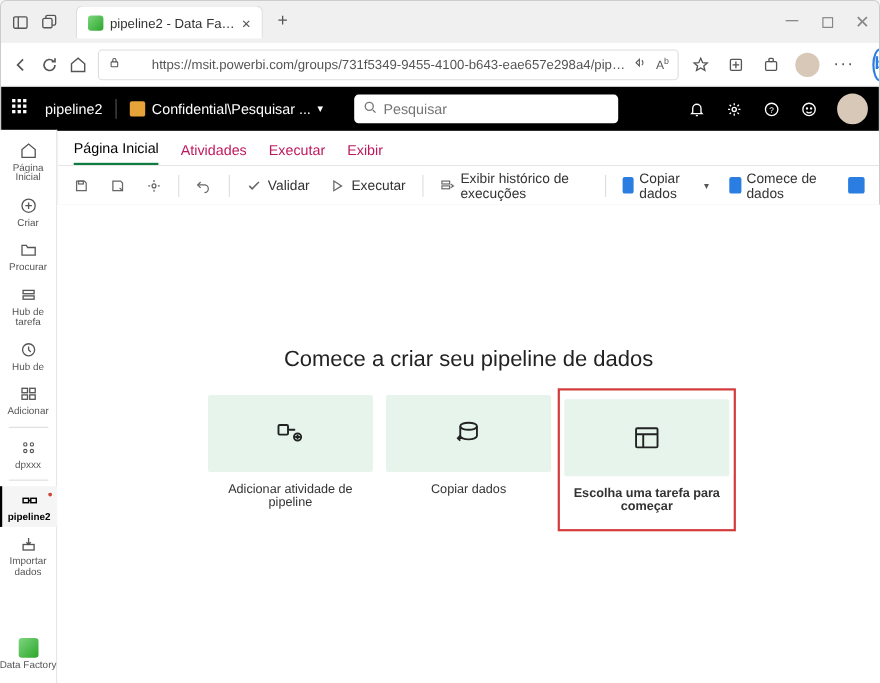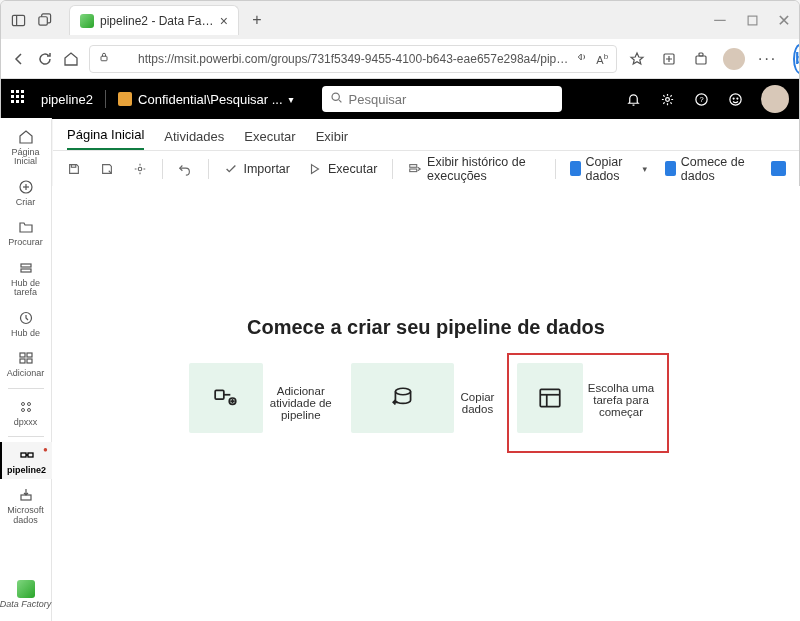--- a/index.html
+++ b/index.html
@@ -34,48 +34,48 @@
   .sensitivity { display:flex; align-items:center; gap:6px; font-size:13px; }
   .sensitivity .shield { width:14px; height:14px; background:#e8a23a; border-radius:2px; position:relative; }
   .sensitivity .chev { font-size:10px; }
   .searchbox { flex:0 0 240px; margin-left:16px; height:26px; background:#fff; border-radius:4px; display:flex; align-items:center; padding:0 8px; gap:6px; color:#777; font-size:12px; }
   .hdr-right { margin-left:auto; display:flex; align-items:center; gap:18px; color:#fff; }
   .hdr-right .ic { width:16px; height:16px; display:flex; align-items:center; justify-content:center; }
   .avatar-lg { width:28px; height:28px; border-radius:50%; background:#d8c8b8; }
 
   
   .ribtabs { height:32px; background:#fff; display:flex; align-items:flex-end; padding:0 14px; gap:20px; border-bottom:1px solid #e5e5e5; margin-left:52px; }
-  .ribtab { font-size:13px; color:#404040; padding:6px 0; }
+  .ribtab { font-size:13px; color:#be185d; padding:6px 0; }
   .ribtab.active { border-bottom:2px solid #107c41; color:#000; font-weight:500; }
   .toolbar { height:36px; background:#fff; display:flex; align-items:center; padding:0 8px; gap:8px; border-bottom:1px solid #e5e5e5; font-size:12.5px; color:#333; margin-left:52px; overflow:hidden; }
   .tbtn { display:flex; align-items:center; gap:5px; padding:3px 5px; }
   .tbtn .ic { width:15px; height:15px; display:flex; align-items:center; justify-content:center; color:#666; }
   .tsep { width:1px; height:20px; background:#ddd; margin:0 2px; }
   .tbtn.blue .ic2 { width:15px; height:15px; background:#2a7de1; border-radius:2px; }
   .chev2 { font-size:9px; color:#555; margin-left:2px; }
 
   
   .leftRail { position:absolute; top:118px; left:0; bottom:0; width:52px; background:#fff; border-right:1px solid #e5e5e5; display:flex; flex-direction:column; align-items:center; padding-top:6px; gap:3px; }
   .railitem { width:52px; display:flex; flex-direction:column; align-items:center; gap:2px; padding:4px 0; font-size:9px; color:#555; text-align:center; line-height:1.05; }
   .railitem .ric { width:18px; height:18px; display:flex; align-items:center; justify-content:center; color:#555; }
   .railitem.active { border-left:2px solid #000; background:#f5f5f5; font-weight:600; color:#000; padding-left:0; width:52px; }
   .railitem.active .ric { color:#000; }
   .rail-hr { width:36px; height:1px; background:#ddd; margin:2px 0; }
-  .rail-footer { margin-top:auto; margin-bottom:8px;font-style:italic; }
+  .rail-footer { margin-top:auto; margin-bottom:8px; }
   .df-icon { width:18px; height:18px; background:linear-gradient(135deg,#7fd67f,#2aa52a); border-radius:3px; }
 
   
   .canvas { position:absolute; left:52px; right:0; top:186px; bottom:0; background:#fff; display:flex; flex-direction:column; align-items:center; }
-  .canvas h2 { font-size:20px; font-weight:700; color:#222; margin-top:130px; margin-bottom:20px; }
+  .canvas h2 { font-size:20px; font-weight:400; color:#222; margin-top:130px; margin-bottom:20px; }
   .cards { display:flex; gap:12px; }
-  .card { width:150px; display:flex; flex-direction:row; align-items:center; font-size:11.5px; color:#333; text-align:center; }
+  .card { width:150px; display:flex; flex-direction:column; align-items:center; font-size:11.5px; color:#333; text-align:center; }
   .card .box { width:150px; height:70px; background:#e6f4ec; border-radius:2px; display:flex; align-items:center; justify-content:center; margin-bottom:10px; }
   .card.hl .box { outline:2px solid #d43a3a; outline-offset:-1px; }
   .card.hl { outline:2px solid #d43a3a; outline-offset:4px; padding:4px; width:150px; }
-  .card.hl .lbl { padding-bottom:6px; }
+  .card.hl .lbl { padding-bottom:6px;font-weight:bold; }
   .cic { width:26px; height:26px; color:#222; }
 </style>
 </head>
 <body>
 
 <div class="titlebar">
   <div class="tb-icon">
     <svg width="15" height="15" viewBox="0 0 16 16" fill="none" stroke="currentColor" stroke-width="1.3">
         <rect x="1.5" y="2.5" width="13" height="11" rx="1.5"></rect>
         <line x1="6" y1="2.5" x2="6" y2="13.5"></line>
@@ -297,21 +297,21 @@
     <span>pipeline2</span>
     <span style="position:absolute; margin-left:38px; color:#c43; font-size:8px;">●</span>
   </div>
   <div class="railitem">
     <div class="ric">
         <svg width="16" height="16" viewBox="0 0 16 16" fill="none" stroke="currentColor" stroke-width="1.2">
           <rect x="3" y="8" width="10" height="5"></rect>
           <path d="M8 2 v6 M6 6 l2 2 l2 -2"></path>
         </svg>
       </div>
-    <span>Microsoft dados</span>
+    <span>Importar dados</span>
   </div>
   <div class="railitem rail-footer">
     <div class="df-icon"></div>
     <span>Data Factory</span>
   </div>
 </div>
 
 <div class="ribtabs">
   <div class="ribtab active">Página Inicial</div>
   <div class="ribtab">Atividades</div>
@@ -353,21 +353,21 @@
         </svg>
       </span>
     </div>
   <div class="tsep"></div>
   <div class="tbtn">
       <span class="ic">
         <svg width="14" height="14" viewBox="0 0 16 16" fill="none" stroke="currentColor" stroke-width="1.6">
           <path d="M3 8 l3 3 l7 -7"></path>
         </svg>
       </span>
-      <span>Importar</span>
+      <span>Validar</span>
     </div>
   <div class="tbtn">
       <span class="ic">
         <svg width="14" height="14" viewBox="0 0 16 16" fill="none" stroke="currentColor" stroke-width="1.3">
           <path d="M4 3 L12 8 L4 13 Z"></path>
         </svg>
       </span>
       <span>Executar</span>
     </div>
   <div class="tsep"></div>

